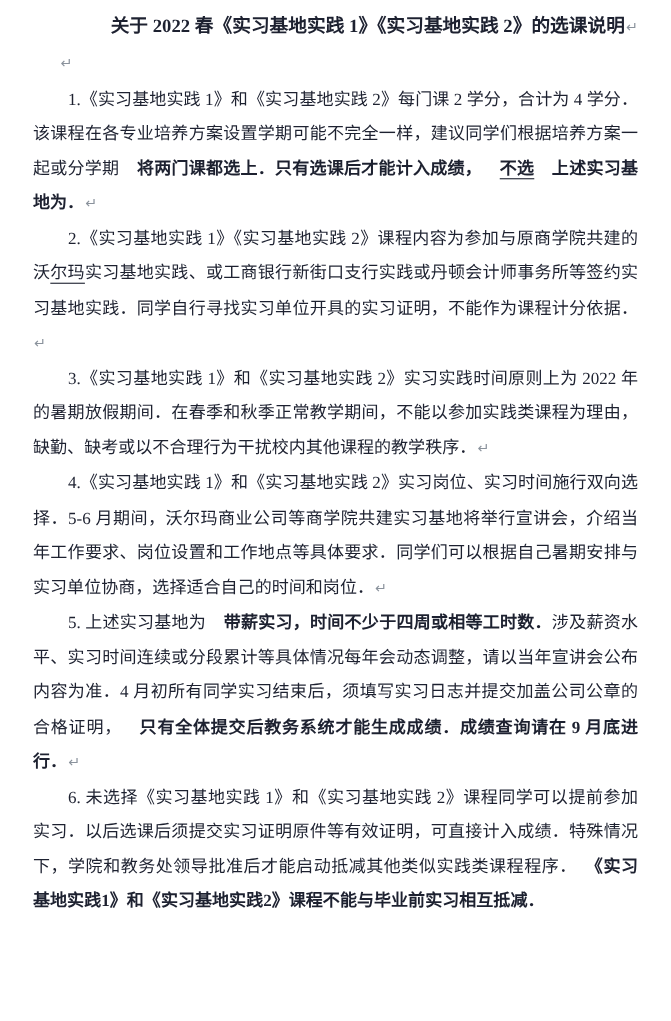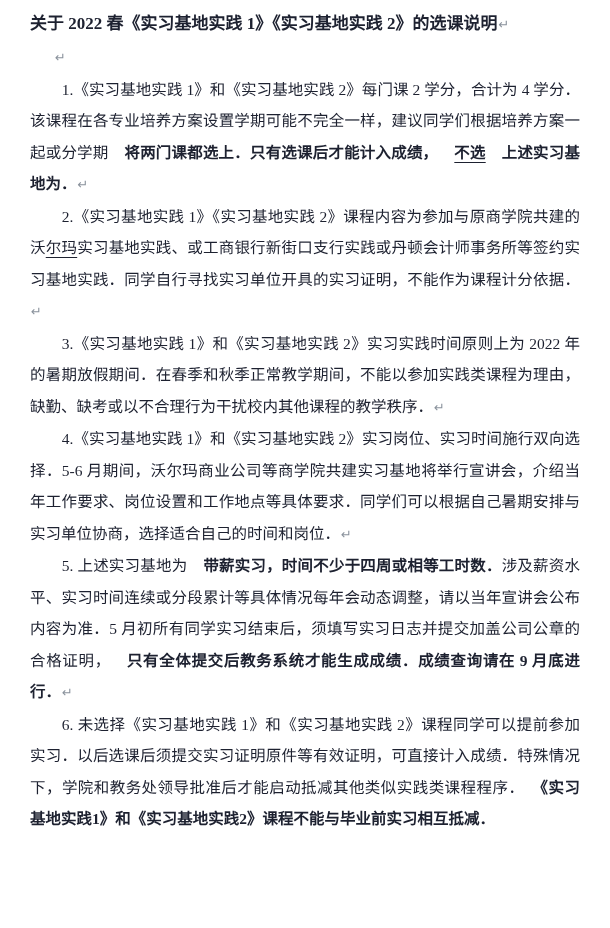--- a/index.html
+++ b/index.html
@@ -20,21 +20,21 @@
   }
   .para {
     margin: 0;
     font-size: 15.5px;
     line-height: 31.5px;
     text-align: justify;
     text-indent: 2.05em;
     word-break: break-all;
   }
   .para.title {
-    text-align: left;
+    text-align: right;
     text-indent: 0;
     font-weight: bold;
     font-size: 17px;
     line-height: 32px;
     margin-bottom: 0;
   }
   .para.spacer-top {
     text-indent: 1.55em;
   }
   .b { font-weight: bold; margin-left: 16px; }
@@ -60,16 +60,16 @@
 <body>
 
 <div class="page">
   <div id="doc-body">
       <p class="para title"><span class="">关于 2022 春《实习基地实践 1》《实习基地实践 2》的选课说明</span><span class="pilcrow">↵</span></p>
       <p class="para spacer-top"><span class="pilcrow">↵</span></p>
       <p class="para body"><span class="">1.《实习基地实践 1》和《实习基地实践 2》每门课 2 学分，合计为 4 学分．该课程在各专业培养方案设置学期可能不完全一样，建议同学们根据培养方案一起或分学期</span><span class="b ">将两门课都选上．只有选课后才能计入成绩，</span><span class="b sq">不选</span><span class="b ">上述实习基地为．</span><span class="pilcrow">↵</span></p>
       <p class="para body"><span class="">2.《实习基地实践 1》《实习基地实践 2》课程内容为参加与原商学院共建的沃</span><span class="sq">尔玛</span><span class="">实习基地实践、或工商银行新街口支行实践或丹顿会计师事务所等签约实习基地实践．同学自行寻找实习单位开具的实习证明，不能作为课程计分依据．</span><span class="pilcrow">↵</span></p>
       <p class="para body"><span class="">3.《实习基地实践 1》和《实习基地实践 2》实习实践时间原则上为 2022 年的暑期放假期间．在春季和秋季正常教学期间，不能以参加实践类课程为理由，缺勤、缺考或以不合理行为干扰校内其他课程的教学秩序．</span><span class="pilcrow">↵</span></p>
       <p class="para body"><span class="">4.《实习基地实践 1》和《实习基地实践 2》实习岗位、实习时间施行双向选择．5-6 月期间，沃尔玛商业公司等商学院共建实习基地将举行宣讲会，介绍当年工作要求、岗位设置和工作地点等具体要求．同学们可以根据自己暑期安排与实习单位协商，选择适合自己的时间和岗位．</span><span class="pilcrow">↵</span></p>
-      <p class="para body"><span class="">5. 上述实习基地为</span><span class="b ">带薪实习，时间不少于四周或相等工时数．</span><span class="">涉及薪资水平、实习时间连续或分段累计等具体情况每年会动态调整，请以当年宣讲会公布内容为准．5 月初所有同学实习结束后，须填写实习日志并提交加盖公司公章的合格证明，</span><span class="b ">只有全体提交后教务系统才能生成成绩．成绩查询请在 9 月底进行．</span><span class="pilcrow">↵</span></p>
+      <p class="para body"><span class="">5. 上述实习基地为</span><span class="b ">带薪实习，时间不少于四周或相等工时数．</span><span class="">涉及薪资水平、实习时间连续或分段累计等具体情况每年会动态调整，请以当年宣讲会公布内容为准．4 月初所有同学实习结束后，须填写实习日志并提交加盖公司公章的合格证明，</span><span class="b ">只有全体提交后教务系统才能生成成绩．成绩查询请在 9 月底进行．</span><span class="pilcrow">↵</span></p>
       <p class="para body"><span class="">6. 未选择《实习基地实践 1》和《实习基地实践 2》课程同学可以提前参加实习．以后选课后须提交实习证明原件等有效证明，可直接计入成绩．特殊情况下，学院和教务处领导批准后才能启动抵减其他类似实践类课程程序．</span><span class="b ">《实习基地实践1》和《实习基地实践2》课程不能与毕业前实习相互抵减．</span></p>
     </div>
 </div>
 
 </body></html>

